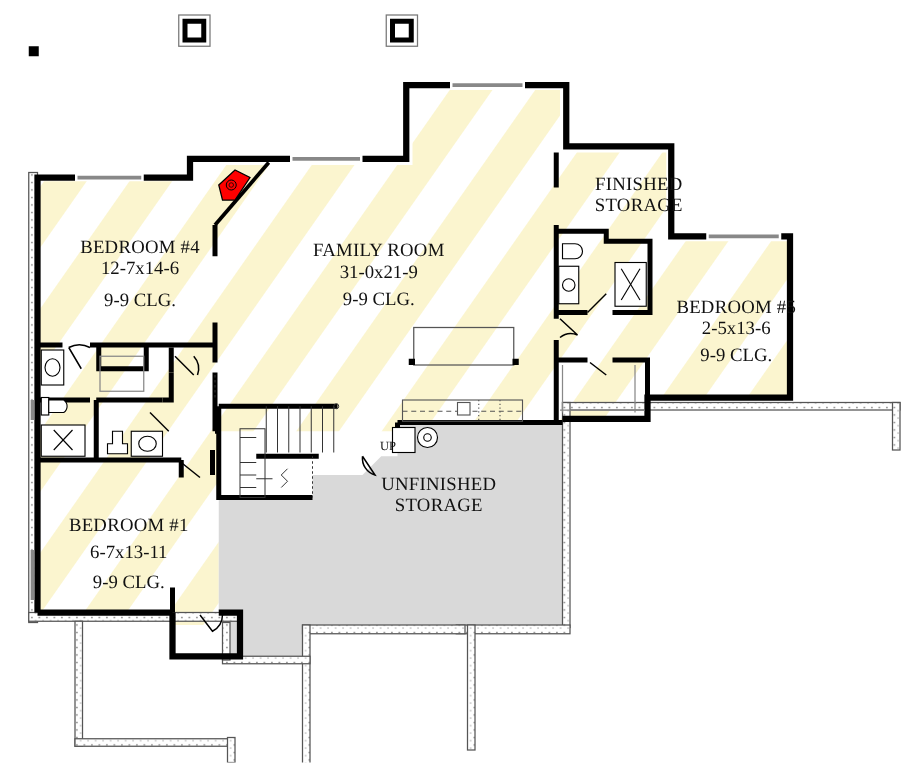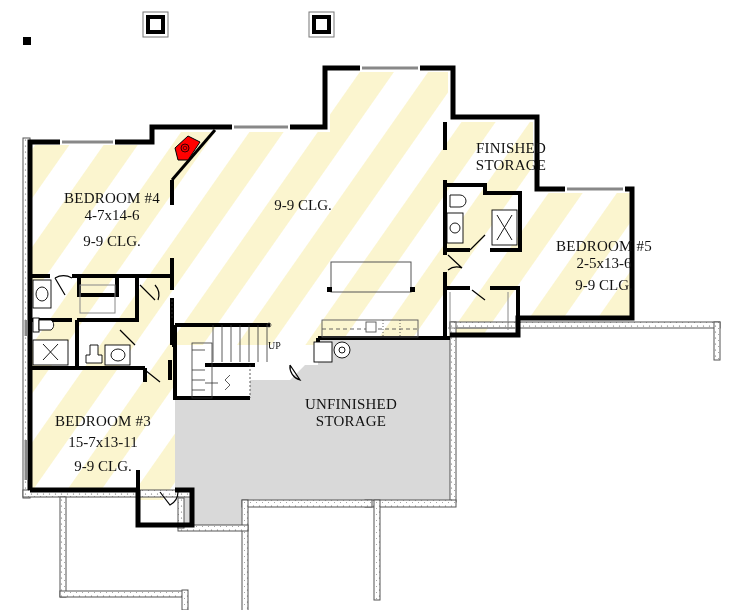--- a/index.html
+++ b/index.html
@@ -189,43 +189,45 @@
 
   <g fill="#fff" stroke="#000" stroke-width="0.9">
     <rect x="314" y="342" width="18" height="20"></rect>
     <circle cx="342" cy="350" r="8"></circle>
     <circle cx="342" cy="350" r="3"></circle>
   </g>
 </svg>
 
 <div class="lbl" style="left:112px; top:190px;">
   <div class="nm">BEDROOM #4</div>
-  <div class="dim">4-7x14-6</div>
+  <div class="dim">12-7x14-6</div>
   <div class="clg">9-9 CLG.</div>
 </div>
 
 <div class="lbl" style="left:303px; top:193px;">
+  <div class="nm">FAMILY ROOM</div>
+  <div class="dim">31-0x21-9</div>
   <div class="clg" style="margin-top:4px">9-9 CLG.</div>
 </div>
 
 <div class="lbl" style="left:484px; top:140px;margin-left:27px;">
   <div class="nm">FINISHED</div>
   <div class="nm">STORAGE</div>
 </div>
 
-<div class="lbl" style="left:604px; top:238px;">
+<div class="lbl" style="left:589px; top:238px;">
   <div class="nm">BEDROOM #5</div>
   <div class="dim">2-5x13-6</div>
   <div class="clg" style="margin-top:4px">9-9 CLG.</div>
 </div>
 
 <div class="lbl" style="left:103px; top:413px;">
-  <div class="nm">BEDROOM #3</div>
-  <div class="dim" style="margin-top:4px">15-7x13-11</div>
+  <div class="nm">BEDROOM #1</div>
+  <div class="dim" style="margin-top:4px">6-7x13-11</div>
   <div class="clg" style="margin-top:6px">9-9 CLG.</div>
 </div>
 
-<div class="lbl" style="left:351px; top:396px;">
+<div class="lbl" style="left:351px; top:380px;">
   <div class="nm">UNFINISHED</div>
   <div class="nm">STORAGE</div>
 </div>
 
-<div class="up" style="left:268px; top:340px;">UP</div>
+<div class="up" style="left:268px; top:352px;padding-left:36px;">UP</div>
 
 </body></html>

